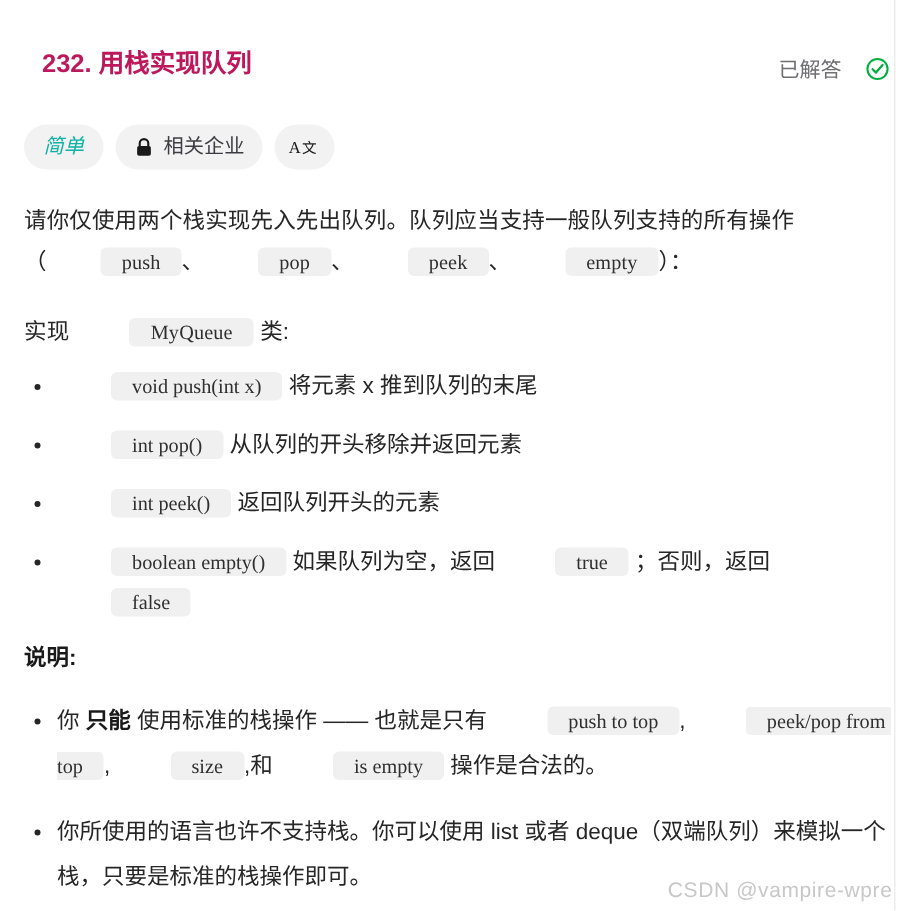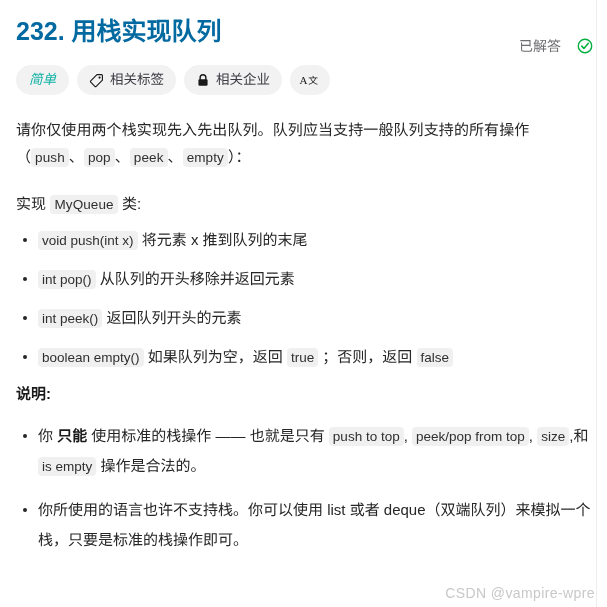--- a/index.html
+++ b/index.html
@@ -35,26 +35,26 @@
   }
 
   
   .header-row {
     display: flex;
     align-items: flex-start;
     justify-content: space-between;
     padding: 14px 14px 0 16px;
   }
   .title {
-    font-size: 25px;
+    font-size: 17px;
     line-height: 34px;
     font-weight: bold;
-    color: #0369a1;
+    color: #be185d;
     letter-spacing: 0px;
-    margin: 0;
+    margin: 12px;
     white-space: nowrap;
   }
   .solved {
     display: flex;
     align-items: center;
     gap: 16px;
     margin-top: 24px;
     white-space: nowrap;
   }
   .solved-text {
@@ -109,28 +109,29 @@
     color: #262626;
   }
   .para {
     margin: 19px 0 0 0;
     letter-spacing: 0.1px;
   }
   .para.first { margin-top: 21px; }
   .para.impl { margin-top: 20px; }
 
   code, .code {
-    font-family: Liberation Sans, sans-serif;
+    font-family: Liberation Serif, serif;
     background: #f0f0f0;
     border-radius: 4px;
-    padding: 2px 4px;
+    padding: 2px 14px;
     font-size: 13.5px;
     color: #2f2f2f;
     white-space: pre-wrap;
     line-height: 1.45;
+    margin-left: 36px;
   }
 
   ul.bullets {
     list-style: none;
     margin: 9px 0 0 0;
     padding: 0;
   }
   ul.bullets li {
     position: relative;
     padding-left: 22px;
@@ -207,29 +208,20 @@
       </span>
     </div>
   </div>
 
   <div class="badge-row">
 
     <span class="badge difficulty">
       <span>简单</span>
     </span>
 
-    <span class="badge">
-      <span>
-        <svg width="15" height="15" viewBox="0 0 20 20" aria-hidden="true">
-          <path d="M10.6 2.2 H16.6 A1.3 1.3 0 0 1 17.9 3.5 V9.5 L9.6 17.8 A1.3 1.3 0 0 1 7.8 17.8 L2.3 12.3 A1.3 1.3 0 0 1 2.3 10.5 Z" fill="none" stroke="#1a1a1a" stroke-width="1.5" stroke-linejoin="round"></path>
-          <circle cx="14.1" cy="6.0" r="1.5" fill="#1a1a1a"></circle>
-        </svg>
-      </span>
-      <span>相关标签</span>
-    </span>
 
     <span class="badge">
       <span>
         <svg width="14" height="15" viewBox="0 0 18 20" aria-hidden="true">
           <path d="M5.2 8.6 V6.1 A3.8 3.8 0 0 1 12.8 6.1 V8.6" fill="none" stroke="#1a1a1a" stroke-width="1.9" stroke-linecap="round"></path>
           <rect x="2.9" y="8.4" width="12.2" height="8.6" rx="1.7" fill="#1a1a1a"></rect>
         </svg>
       </span>
       <span>相关企业</span>
     </span>

